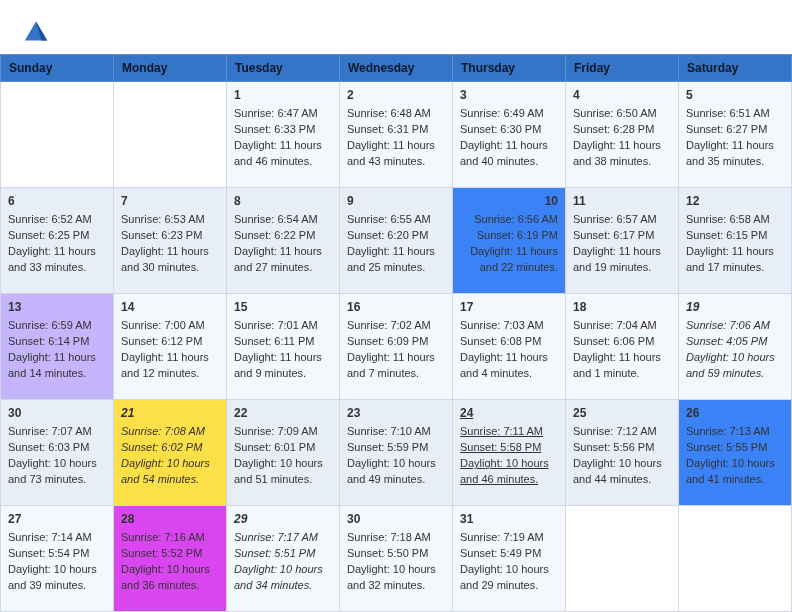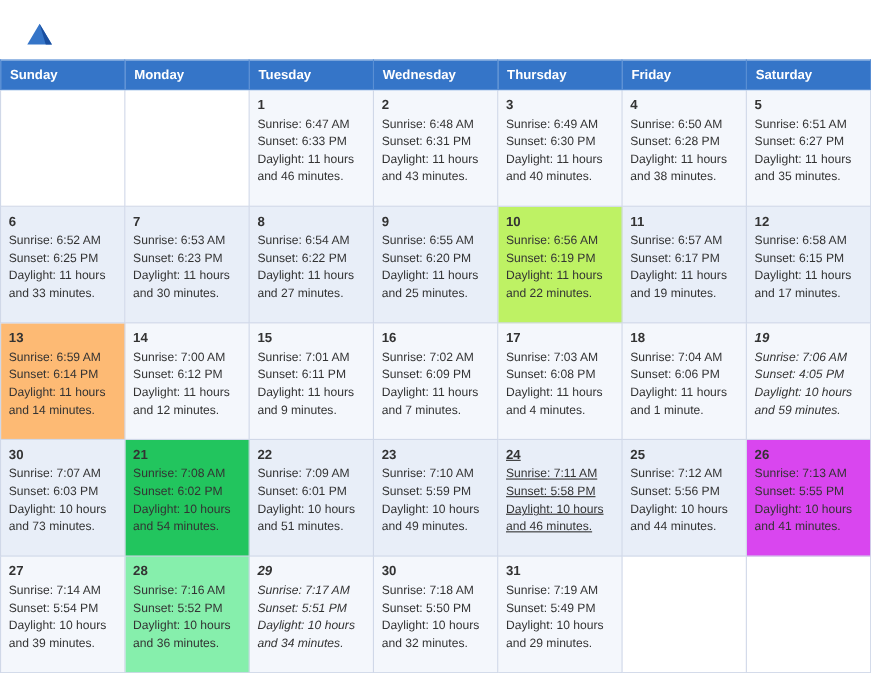--- a/index.html
+++ b/index.html
@@ -63,21 +63,21 @@
       margin-top: 2px;
     }
     .calendar {
       width: 100%;
       border-collapse: collapse;
       flex: 1;
       font-size: 11px;
     }
     .calendar thead tr th {
       background: #3575c8;
-      color: #ffffff;
+      color: #0f172a;
       text-align: left;
       padding: 6px 8px;
       font-size: 12px;
       font-weight: bold;
       border: 1px solid #5a8fd4;
     }
     .calendar tbody tr td {
       border: 1px solid #d0d8e8;
       vertical-align: top;
       padding: 5px 7px;
@@ -144,45 +144,45 @@
           <td style="background: rgb(244, 247, 252);"><span class="day-number">2</span><span>Sunrise: 6:48 AM</span><br><span>Sunset: 6:31 PM</span><br><span>Daylight: 11 hours and 43 minutes.</span></td>
           <td style="background: rgb(244, 247, 252);"><span class="day-number">3</span><span>Sunrise: 6:49 AM</span><br><span>Sunset: 6:30 PM</span><br><span>Daylight: 11 hours and 40 minutes.</span></td>
           <td style="background: rgb(244, 247, 252);"><span class="day-number">4</span><span>Sunrise: 6:50 AM</span><br><span>Sunset: 6:28 PM</span><br><span>Daylight: 11 hours and 38 minutes.</span></td>
           <td style="background: rgb(244, 247, 252);"><span class="day-number">5</span><span>Sunrise: 6:51 AM</span><br><span>Sunset: 6:27 PM</span><br><span>Daylight: 11 hours and 35 minutes.</span></td>
         </tr>
         <tr>
           <td style="background: rgb(232, 238, 248);"><span class="day-number">6</span><span>Sunrise: 6:52 AM</span><br><span>Sunset: 6:25 PM</span><br><span>Daylight: 11 hours and 33 minutes.</span></td>
           <td style="background: rgb(232, 238, 248);"><span class="day-number">7</span><span>Sunrise: 6:53 AM</span><br><span>Sunset: 6:23 PM</span><br><span>Daylight: 11 hours and 30 minutes.</span></td>
           <td style="background: rgb(232, 238, 248);"><span class="day-number">8</span><span>Sunrise: 6:54 AM</span><br><span>Sunset: 6:22 PM</span><br><span>Daylight: 11 hours and 27 minutes.</span></td>
           <td style="background: rgb(232, 238, 248);"><span class="day-number">9</span><span>Sunrise: 6:55 AM</span><br><span>Sunset: 6:20 PM</span><br><span>Daylight: 11 hours and 25 minutes.</span></td>
-          <td style="background: #bef264;"><span class="day-number">10</span><span>Sunrise: 6:56 AM</span><br><span>Sunset: 6:19 PM</span><br><span>Daylight: 11 hours and 22 minutes.</span></td>
+          <td style="background: #3b82f6; text-align: right;"><span class="day-number">10</span><span>Sunrise: 6:56 AM</span><br><span>Sunset: 6:19 PM</span><br><span>Daylight: 11 hours and 22 minutes.</span></td>
           <td style="background: rgb(232, 238, 248);"><span class="day-number">11</span><span>Sunrise: 6:57 AM</span><br><span>Sunset: 6:17 PM</span><br><span>Daylight: 11 hours and 19 minutes.</span></td>
           <td style="background: rgb(232, 238, 248);"><span class="day-number">12</span><span>Sunrise: 6:58 AM</span><br><span>Sunset: 6:15 PM</span><br><span>Daylight: 11 hours and 17 minutes.</span></td>
         </tr>
         <tr>
-          <td style="background: #fdba74; margin-top: 20px;"><span class="day-number">13</span><span>Sunrise: 6:59 AM</span><br><span>Sunset: 6:14 PM</span><br><span>Daylight: 11 hours and 14 minutes.</span></td>
+          <td style="background: #c4b5fd; margin-top: 20px;"><span class="day-number">13</span><span>Sunrise: 6:59 AM</span><br><span>Sunset: 6:14 PM</span><br><span>Daylight: 11 hours and 14 minutes.</span></td>
           <td style="background: rgb(244, 247, 252);"><span class="day-number">14</span><span>Sunrise: 7:00 AM</span><br><span>Sunset: 6:12 PM</span><br><span>Daylight: 11 hours and 12 minutes.</span></td>
           <td style="background: rgb(244, 247, 252);"><span class="day-number">15</span><span>Sunrise: 7:01 AM</span><br><span>Sunset: 6:11 PM</span><br><span>Daylight: 11 hours and 9 minutes.</span></td>
           <td style="background: rgb(244, 247, 252);"><span class="day-number">16</span><span>Sunrise: 7:02 AM</span><br><span>Sunset: 6:09 PM</span><br><span>Daylight: 11 hours and 7 minutes.</span></td>
           <td style="background: rgb(244, 247, 252);"><span class="day-number">17</span><span>Sunrise: 7:03 AM</span><br><span>Sunset: 6:08 PM</span><br><span>Daylight: 11 hours and 4 minutes.</span></td>
           <td style="background: rgb(244, 247, 252);"><span class="day-number">18</span><span>Sunrise: 7:04 AM</span><br><span>Sunset: 6:06 PM</span><br><span>Daylight: 11 hours and 1 minute.</span></td>
           <td style="background: rgb(244, 247, 252); font-style: italic;"><span class="day-number">19</span><span>Sunrise: 7:06 AM</span><br><span>Sunset: 4:05 PM</span><br><span>Daylight: 10 hours and 59 minutes.</span></td>
         </tr>
         <tr>
           <td style="background: rgb(232, 238, 248);"><span class="day-number">30</span><span>Sunrise: 7:07 AM</span><br><span>Sunset: 6:03 PM</span><br><span>Daylight: 10 hours and 73 minutes.</span></td>
-          <td style="background: #22c55e;"><span class="day-number">21</span><span>Sunrise: 7:08 AM</span><br><span>Sunset: 6:02 PM</span><br><span>Daylight: 10 hours and 54 minutes.</span></td>
+          <td style="background: #fde047; font-style: italic;"><span class="day-number">21</span><span>Sunrise: 7:08 AM</span><br><span>Sunset: 6:02 PM</span><br><span>Daylight: 10 hours and 54 minutes.</span></td>
           <td style="background: rgb(232, 238, 248);"><span class="day-number">22</span><span>Sunrise: 7:09 AM</span><br><span>Sunset: 6:01 PM</span><br><span>Daylight: 10 hours and 51 minutes.</span></td>
           <td style="background: rgb(232, 238, 248);"><span class="day-number">23</span><span>Sunrise: 7:10 AM</span><br><span>Sunset: 5:59 PM</span><br><span>Daylight: 10 hours and 49 minutes.</span></td>
           <td style="background: rgb(232, 238, 248); text-decoration: underline;"><span class="day-number">24</span><span>Sunrise: 7:11 AM</span><br><span>Sunset: 5:58 PM</span><br><span>Daylight: 10 hours and 46 minutes.</span></td>
           <td style="background: rgb(232, 238, 248);"><span class="day-number">25</span><span>Sunrise: 7:12 AM</span><br><span>Sunset: 5:56 PM</span><br><span>Daylight: 10 hours and 44 minutes.</span></td>
-          <td style="background: #d946ef;"><span class="day-number">26</span><span>Sunrise: 7:13 AM</span><br><span>Sunset: 5:55 PM</span><br><span>Daylight: 10 hours and 41 minutes.</span></td>
+          <td style="background: #3b82f6;"><span class="day-number">26</span><span>Sunrise: 7:13 AM</span><br><span>Sunset: 5:55 PM</span><br><span>Daylight: 10 hours and 41 minutes.</span></td>
         </tr>
         <tr>
           <td style="background: rgb(244, 247, 252);"><span class="day-number">27</span><span>Sunrise: 7:14 AM</span><br><span>Sunset: 5:54 PM</span><br><span>Daylight: 10 hours and 39 minutes.</span></td>
-          <td style="background: #86efac;"><span class="day-number">28</span><span>Sunrise: 7:16 AM</span><br><span>Sunset: 5:52 PM</span><br><span>Daylight: 10 hours and 36 minutes.</span></td>
+          <td style="background: #d946ef;"><span class="day-number">28</span><span>Sunrise: 7:16 AM</span><br><span>Sunset: 5:52 PM</span><br><span>Daylight: 10 hours and 36 minutes.</span></td>
           <td style="background: rgb(244, 247, 252); font-style: italic;"><span class="day-number">29</span><span>Sunrise: 7:17 AM</span><br><span>Sunset: 5:51 PM</span><br><span>Daylight: 10 hours and 34 minutes.</span></td>
           <td style="background: rgb(244, 247, 252);"><span class="day-number">30</span><span>Sunrise: 7:18 AM</span><br><span>Sunset: 5:50 PM</span><br><span>Daylight: 10 hours and 32 minutes.</span></td>
           <td style="background: rgb(244, 247, 252);"><span class="day-number">31</span><span>Sunrise: 7:19 AM</span><br><span>Sunset: 5:49 PM</span><br><span>Daylight: 10 hours and 29 minutes.</span></td>
           <td class="truly-empty" style="background: rgb(255, 255, 255);"></td>
           <td class="truly-empty" style="background: rgb(255, 255, 255);"></td>
         </tr>
       </tbody>
   </table>
 </div>
 

